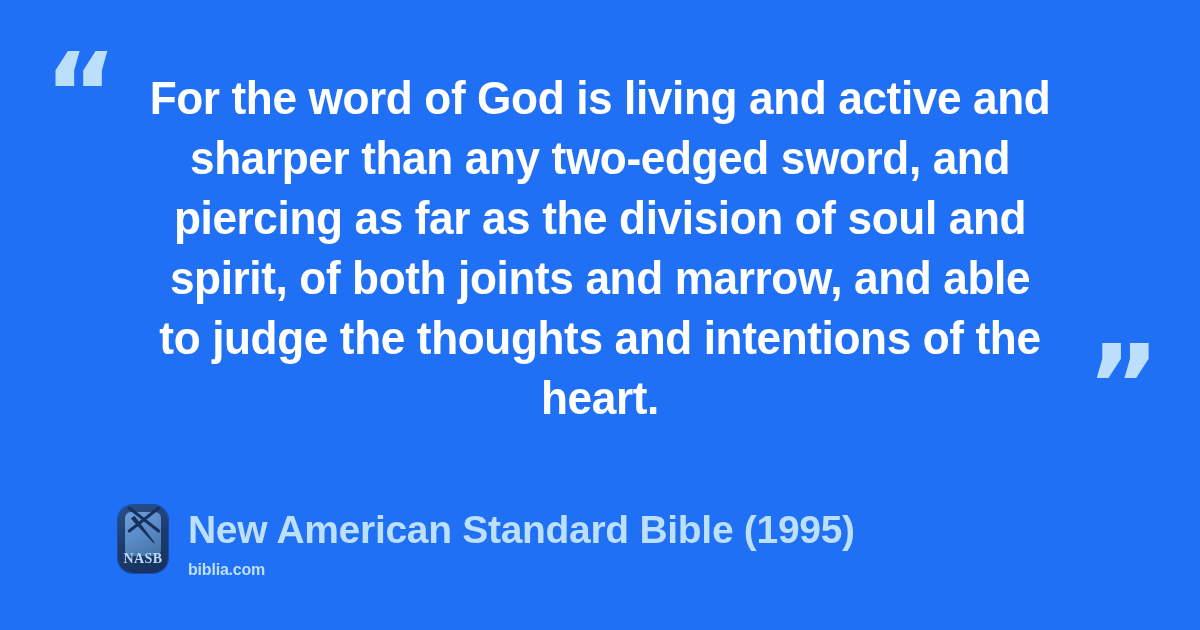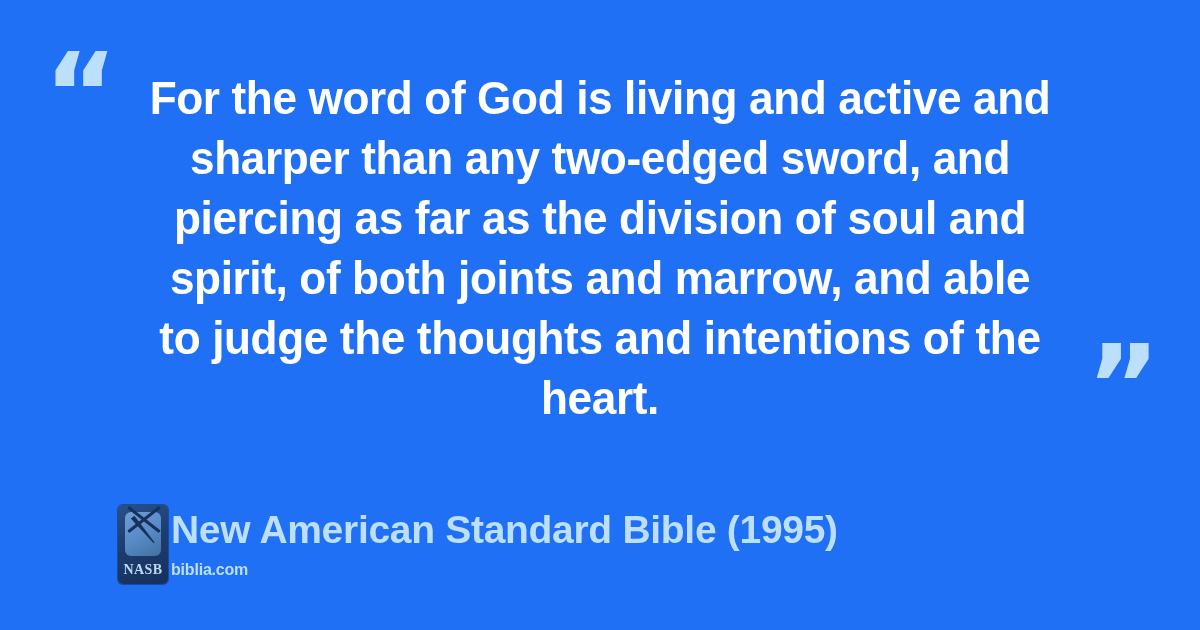--- a/index.html
+++ b/index.html
@@ -70,22 +70,22 @@
     position: absolute;
     left: 118px;
     top: 505px;
     display: flex;
     align-items: flex-start;
   }
 
   
   #nasb-logo {
     width: 50px;
-    height: 79px;
-    border-radius: 5px;
+    height: 68px;
+    border-radius: 15px;
     background: linear-gradient(160deg, #2b4f86 0%, #1d3c6e 48%, #16305c 100%);
     position: relative;
     flex: 0 0 auto;
     box-shadow: 0 0 0 1px rgba(10, 32, 70, 0.45);
     overflow: hidden;
   }
   #nasb-logo .plate {
     position: absolute;
     left: 7px;
     top: 7px;
@@ -134,21 +134,21 @@
     bottom: 6px;
     text-align: center;
     font-family: "Liberation Serif", serif;
     font-weight: 700;
     font-size: 14px;
     letter-spacing: 0.4px;
     color: #bcd8f4;
   }
 
   #attribution-text {
-    margin-left: 3px;
+    margin-left: 20px;
     padding-top: 2px;
   }
   #source-name {
     color: #bcdffc;
     font-family: "Liberation Sans", sans-serif;
     font-weight: 700;
     font-size: 39px;
     line-height: 46px;
     letter-spacing: -0.3px;
     white-space: nowrap;

